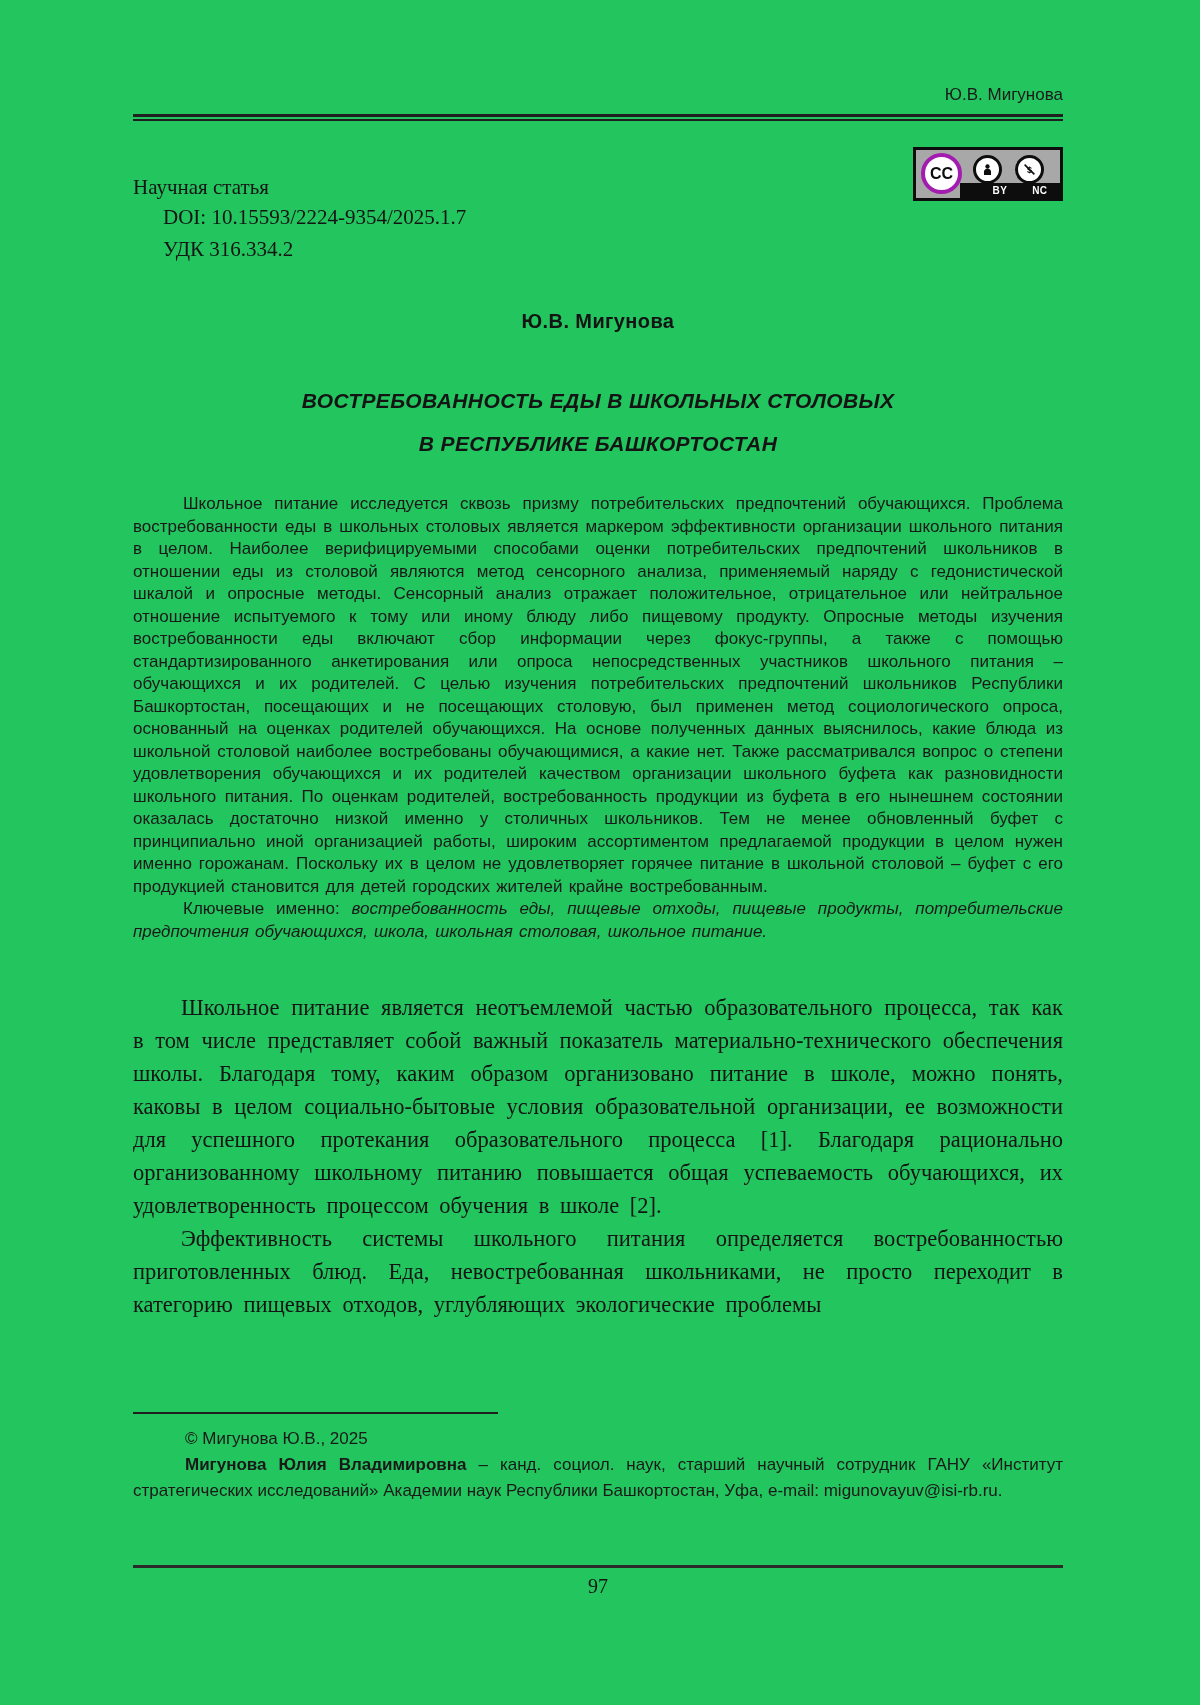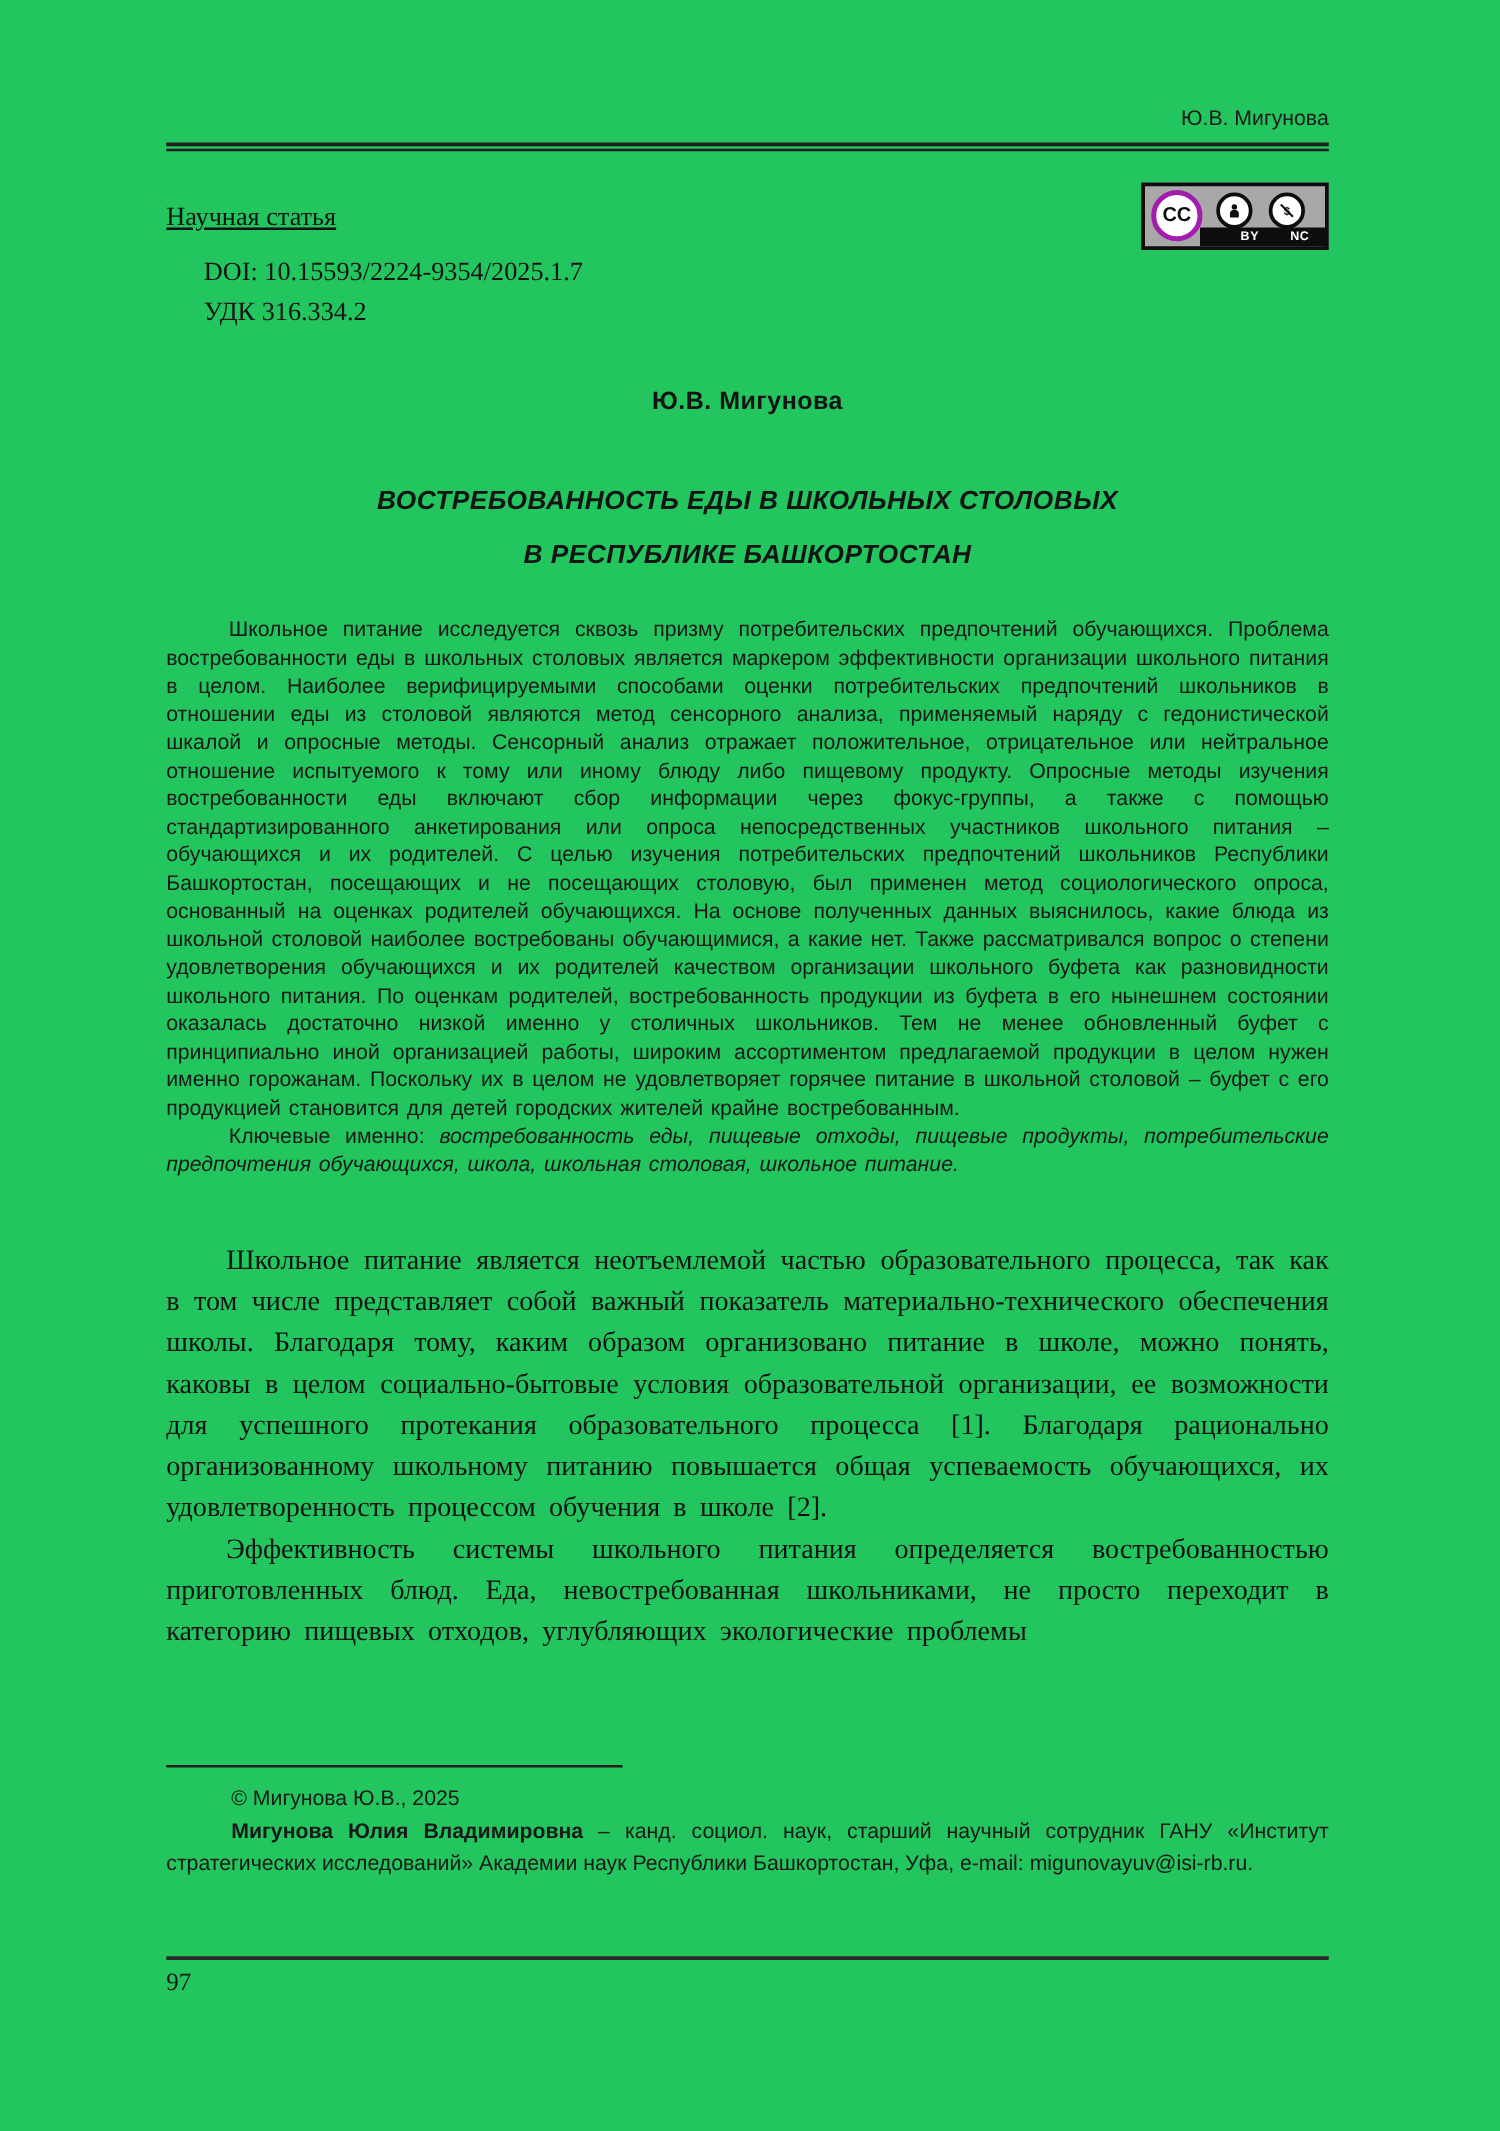--- a/index.html
+++ b/index.html
@@ -25,23 +25,22 @@
     border-top: 3px solid #1f1f1f;
     padding-top: 2px;
   }
   .rule-double .rule-thin { height: 2px; background: #1f1f1f; }
 
   
   .meta-row {
     margin-top: 24px;
     display: flex;
     justify-content: space-between;
-    align-items: center;
+    align-items: flex-end;
     height: 56px;
-    text-decoration: underline;
   }
   .article-type {
     font: 21px/28px "Liberation Serif", serif;
   }
 
   
   .cc-badge {
     position: relative;
     width: 150px;
     height: 54px;
@@ -157,21 +156,21 @@
 
   
   .page-footer {
     position: absolute;
     left: 133px; right: 137px;
     top: 1565px;
   }
   .bottom-rule { height: 3px; background: #2b2b2b; }
   .page-number {
     margin-top: 6px;
-    text-align: left;
+    text-align: center;
     font: 20px/24px "Liberation Serif", serif;
   }
 </style>
 </head>
 <body>
 
 <div class="page">
 
   <header>
     <div class="running-head">Ю.В. Мигунова</div>

